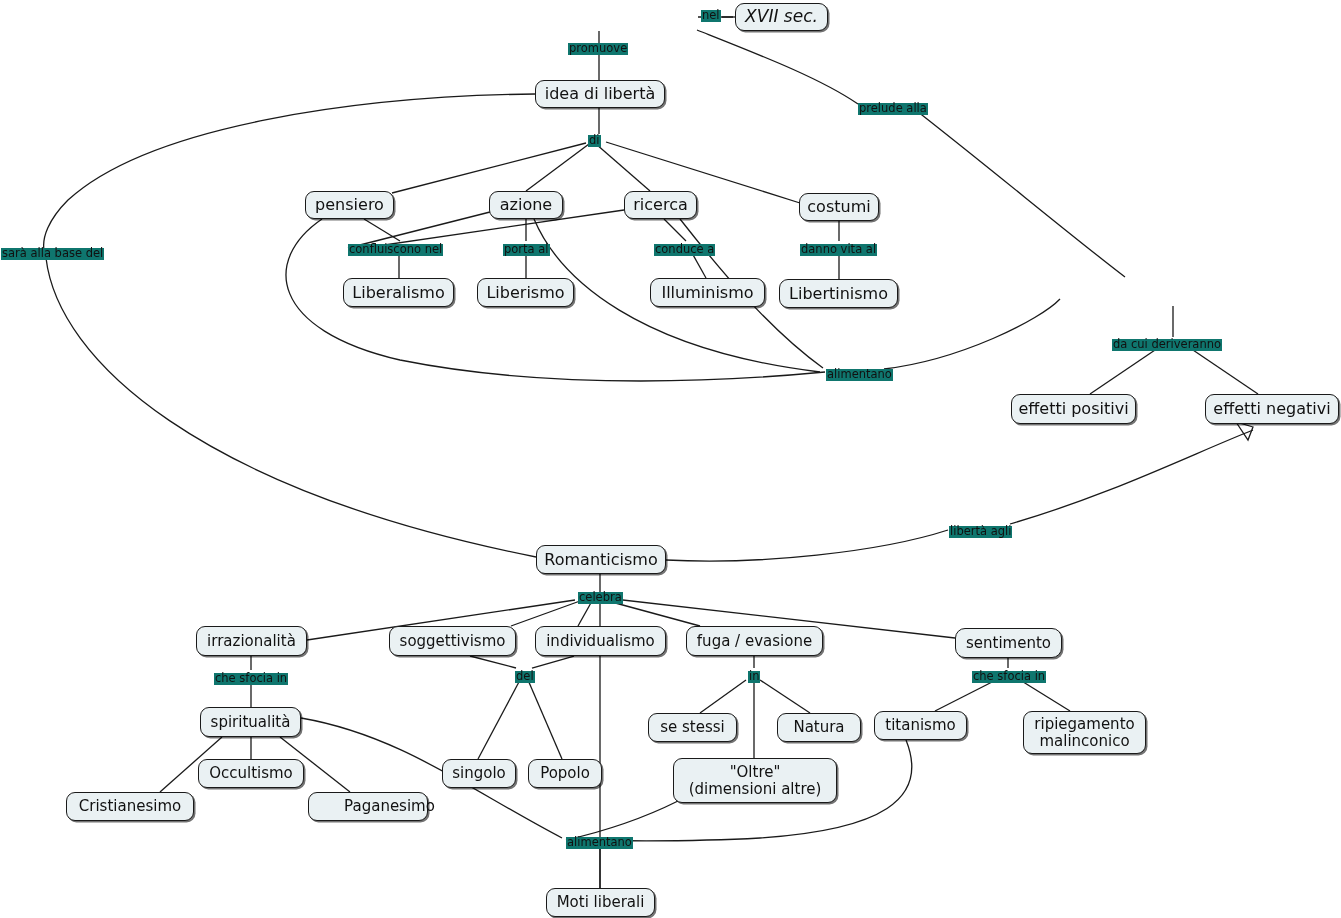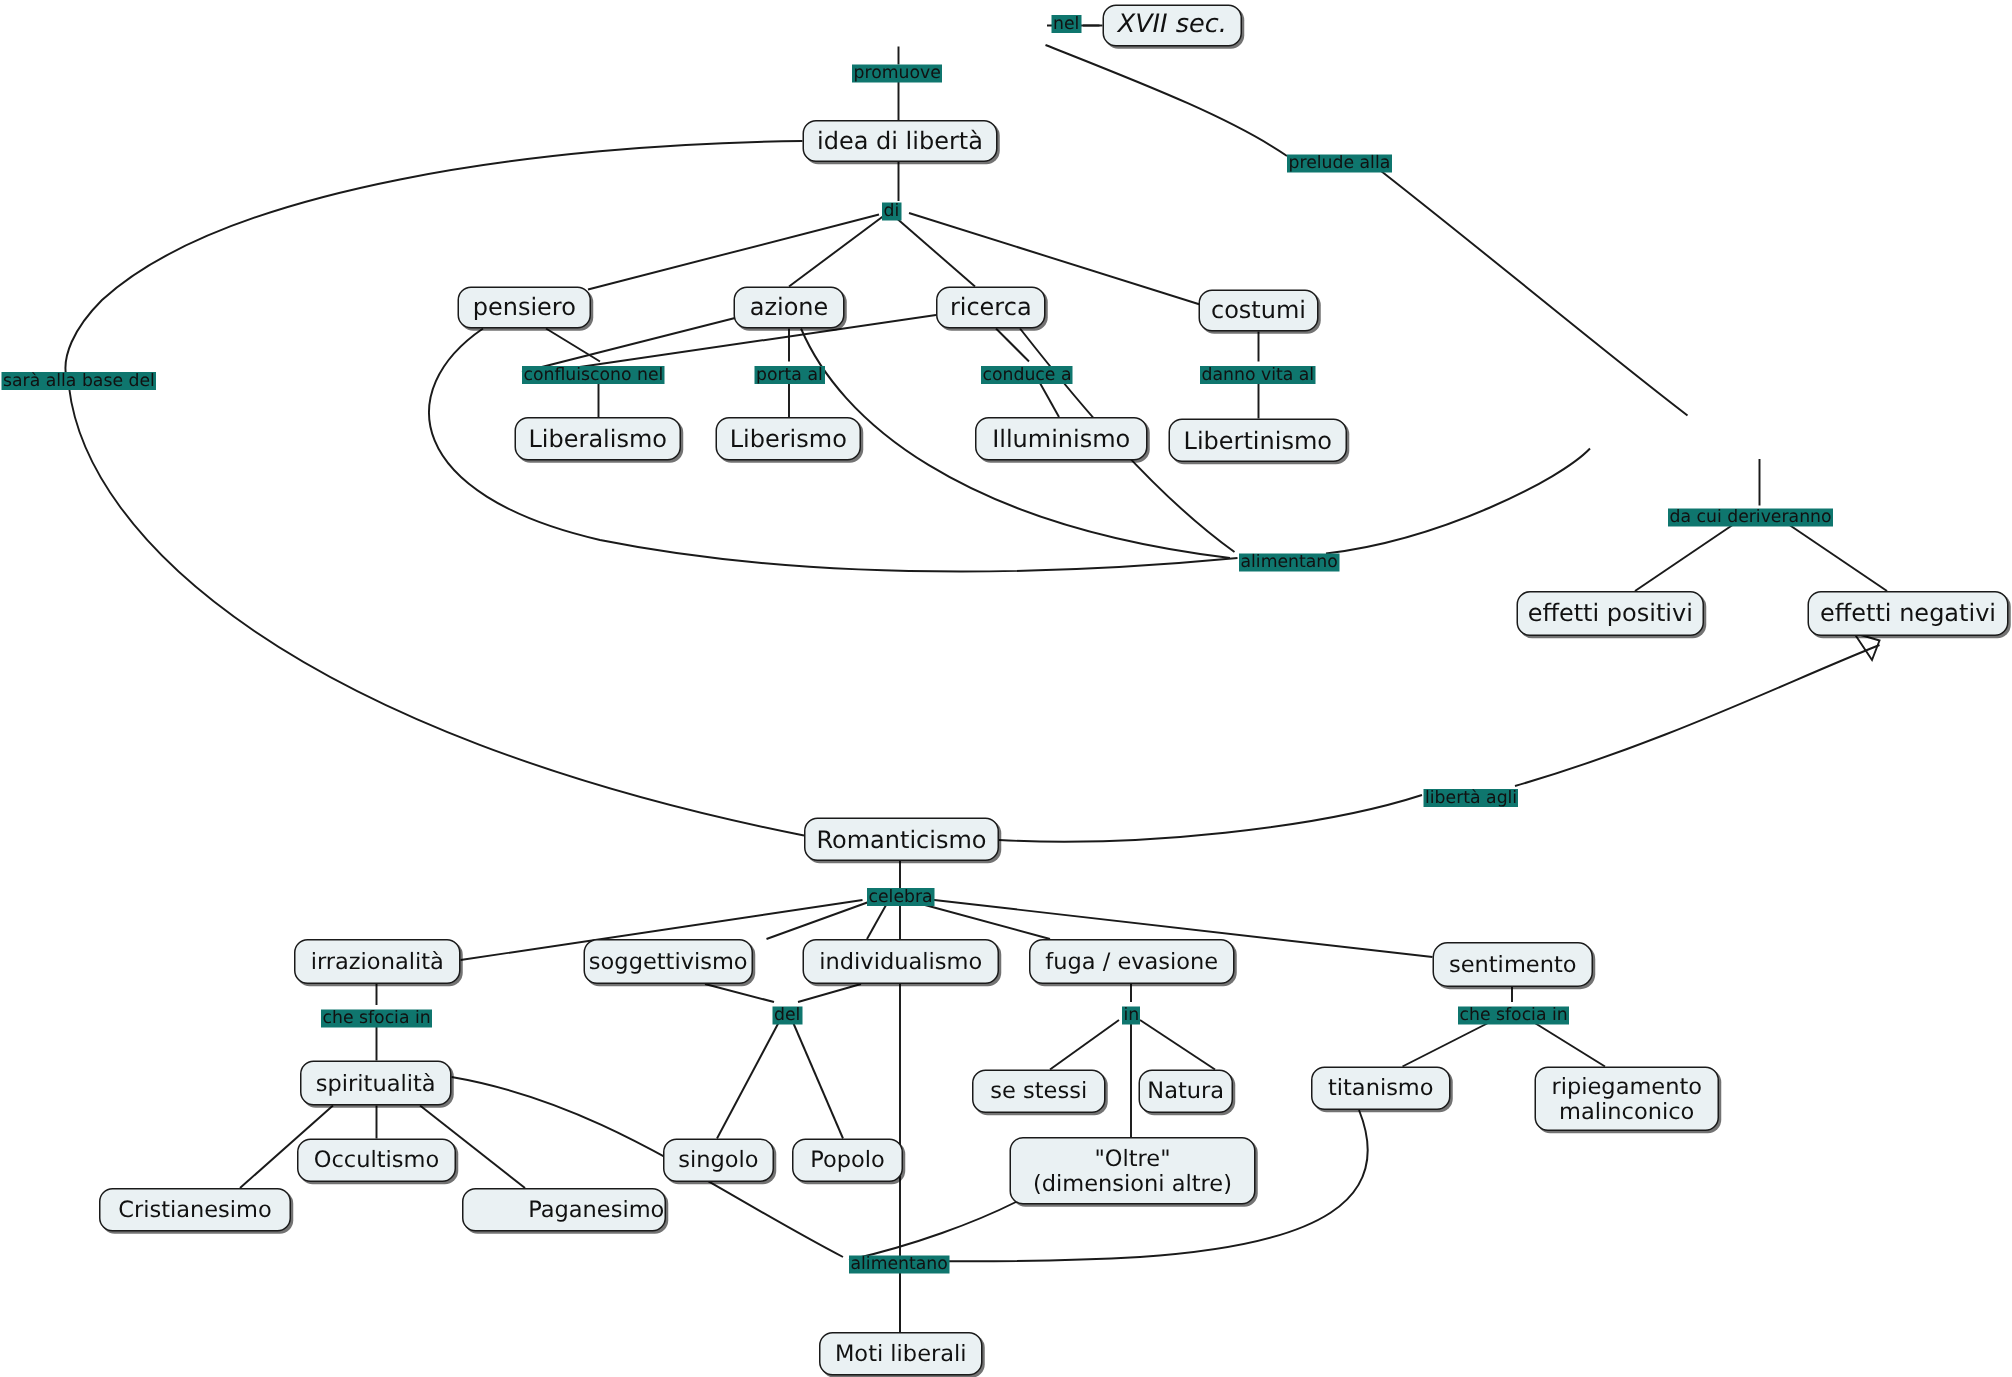--- a/index.html
+++ b/index.html
@@ -145,31 +145,31 @@
     <div class="node" style="left: 624px; top: 191px; width: 73px; height: 28px; font-size: 16px;">ricerca</div>
     <div class="node" style="left: 799px; top: 193px; width: 80px; height: 28px; font-size: 16px;">costumi</div>
     <div class="node" style="left: 343px; top: 278px; width: 111px; height: 29px; font-size: 16px;">Liberalismo</div>
     <div class="node" style="left: 477px; top: 278px; width: 97px; height: 29px; font-size: 16px;">Liberismo</div>
     <div class="node" style="left: 650px; top: 278px; width: 115px; height: 29px; font-size: 16px;">Illuminismo</div>
     <div class="node" style="left: 779px; top: 279px; width: 119px; height: 29px; font-size: 16px;">Libertinismo</div>
     <div class="node" style="left: 1011px; top: 394px; width: 125px; height: 30px; font-size: 16px;">effetti positivi</div>
     <div class="node" style="left: 1205px; top: 394px; width: 134px; height: 30px; font-size: 16px;">effetti negativi</div>
     <div class="node" style="left: 536px; top: 545px; width: 130px; height: 29px; font-size: 16px;">Romanticismo</div>
     <div class="node" style="left: 196px; top: 626px; width: 111px; height: 30px; font-size: 15px;">irrazionalità</div>
-    <div class="node" style="left: 389px; top: 626px; width: 113px; height: 30px; font-size: 15px;">soggettivismo</div>
+    <div class="node" style="left: 389px; top: 626px; width: 127px; height: 30px; font-size: 15px;">soggettivismo</div>
     <div class="node" style="left: 535px; top: 626px; width: 131px; height: 30px; font-size: 15px;">individualismo</div>
     <div class="node" style="left: 686px; top: 626px; width: 137px; height: 30px; font-size: 15px;">fuga / evasione</div>
     <div class="node" style="left: 955px; top: 628px; width: 107px; height: 30px; font-size: 15px; border-radius: 10px;">sentimento</div>
     <div class="node" style="left: 200px; top: 707px; width: 101px; height: 30px; font-size: 15px;">spiritualità</div>
     <div class="node" style="left: 648px; top: 713px; width: 89px; height: 29px; font-size: 15px;">se stessi</div>
-    <div class="node" style="left: 759px; top: 713px; width: 63px; height: 29px; font-size: 15px; text-align: right;">Natura</div>
+    <div class="node" style="left: 777px; top: 713px; width: 84px; height: 29px; font-size: 15px; text-align: right;">Natura</div>
     <div class="node" style="left: 874px; top: 711px; width: 93px; height: 29px; font-size: 15px;">titanismo</div>
     <div class="node" style="left: 1023px; top: 711px; width: 123px; height: 43px; font-size: 15px;">ripiegamento
 malinconico</div>
     <div class="node" style="left: 198px; top: 759px; width: 106px; height: 29px; font-size: 15px;">Occultismo</div>
     <div class="node" style="left: 442px; top: 759px; width: 74px; height: 29px; font-size: 15px;">singolo</div>
     <div class="node" style="left: 528px; top: 759px; width: 74px; height: 29px; font-size: 15px;">Popolo</div>
     <div class="node" style="left: 673px; top: 758px; width: 164px; height: 45px; font-size: 15px;">"Oltre"
 (dimensioni altre)</div>
     <div class="node" style="left: 66px; top: 792px; width: 128px; height: 29px; font-size: 15px;">Cristianesimo</div>
-    <div class="node" style="left: 308px; top: 792px; width: 136px; height: 29px; font-size: 15px; padding-left: 43px;">Paganesimo</div>
+    <div class="node" style="left: 308px; top: 792px; width: 120px; height: 29px; font-size: 15px; padding-left: 43px;">Paganesimo</div>
     <div class="node" style="left: 546px; top: 888px; width: 109px; height: 29px; font-size: 15px;">Moti liberali</div>
   </div>
 
 </body></html>

